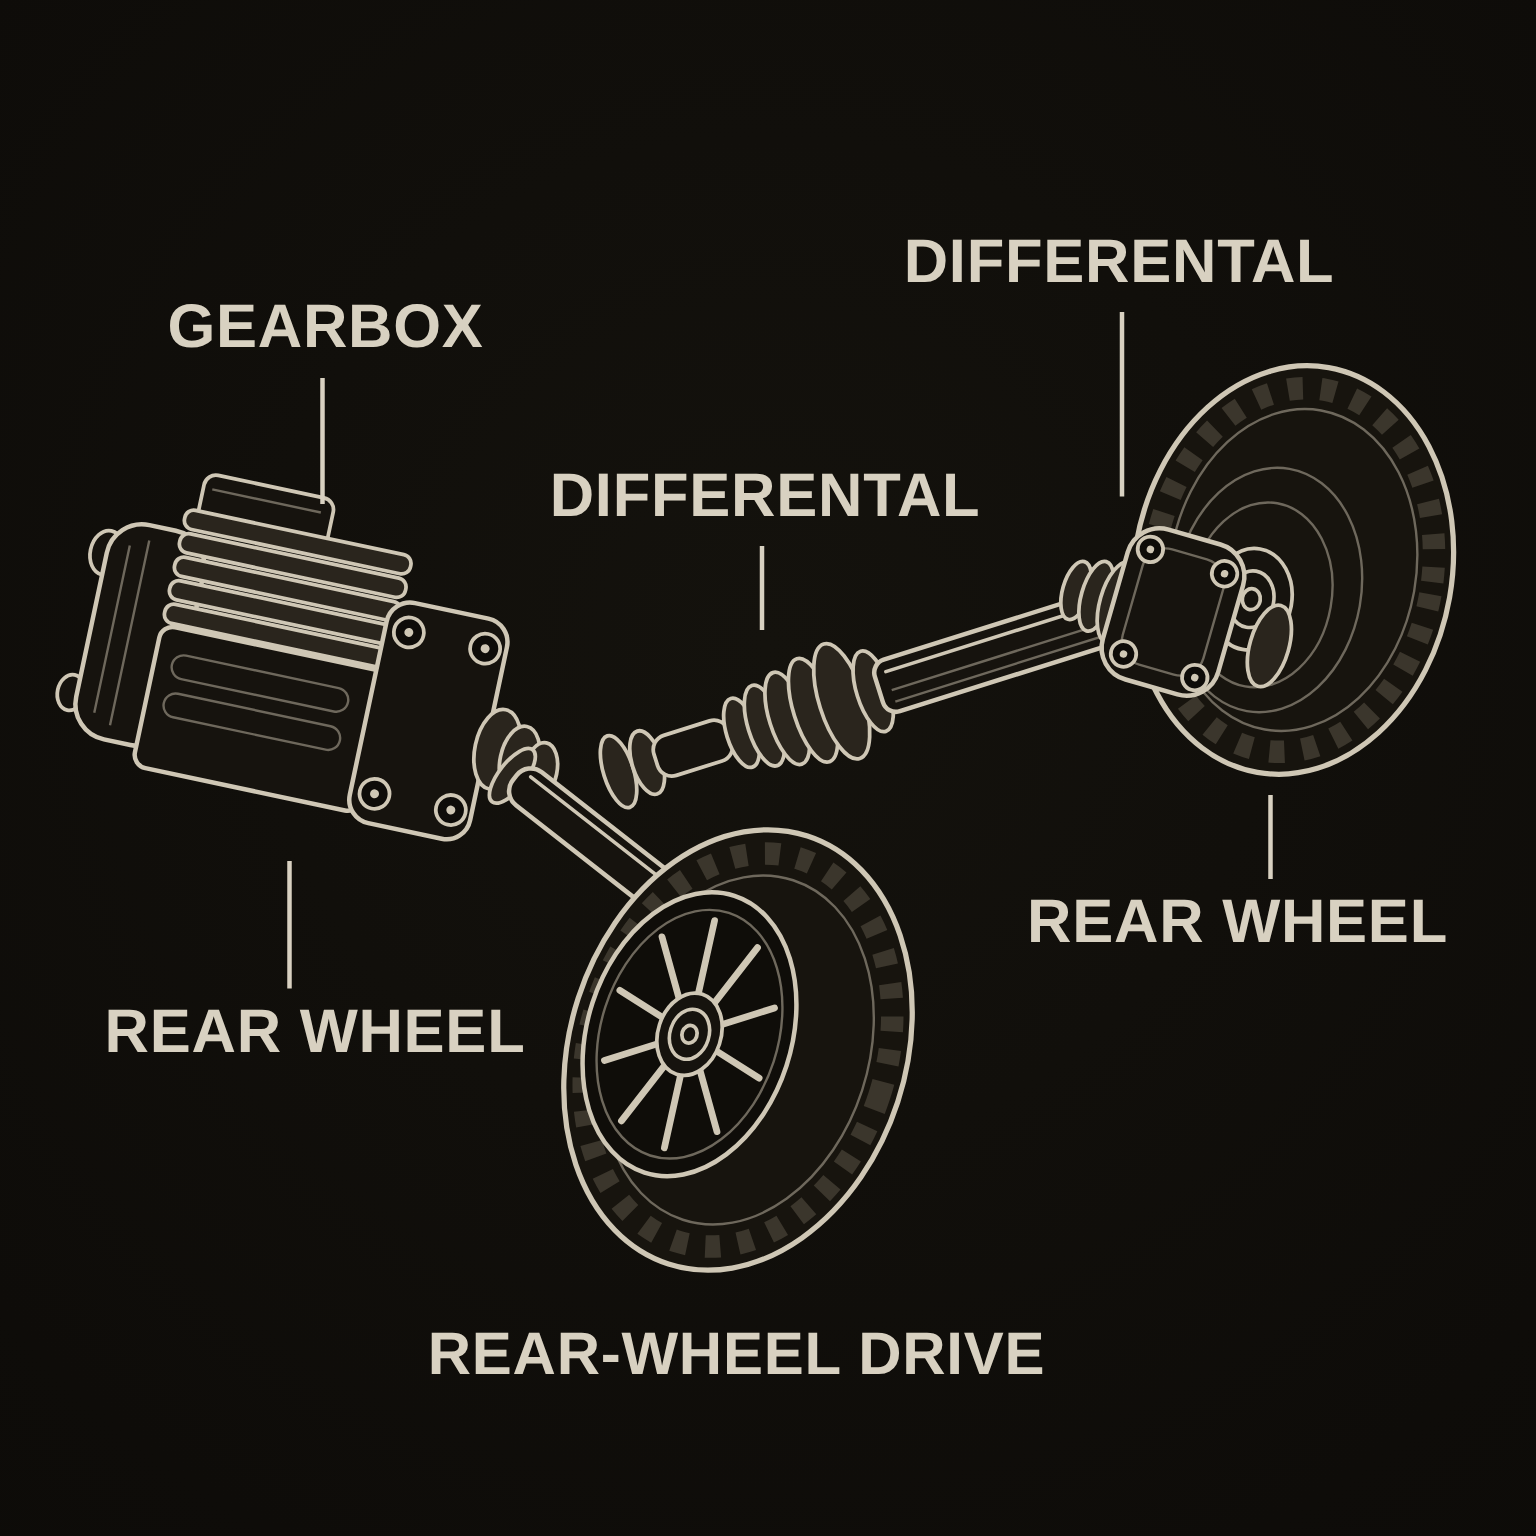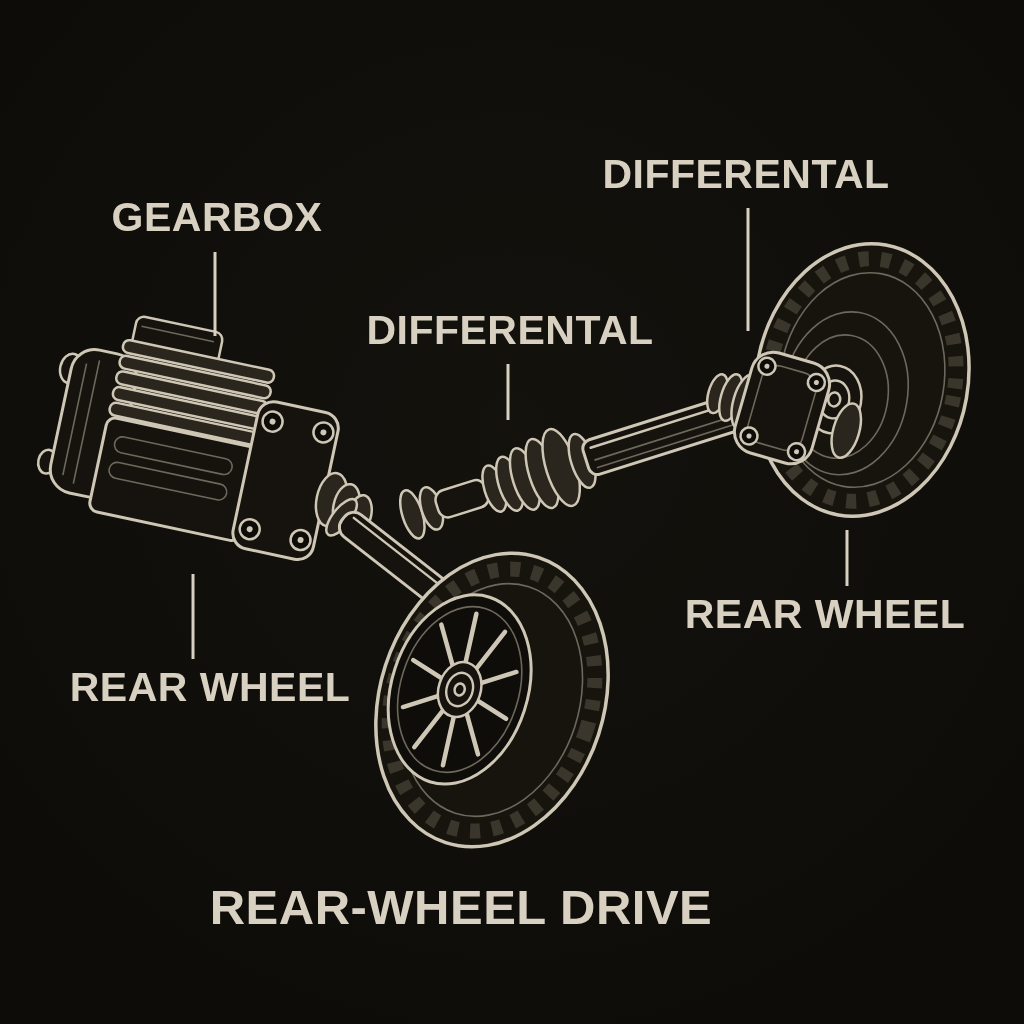--- a/index.html
+++ b/index.html
@@ -12,22 +12,22 @@
   svg { position:absolute; left:0; top:0; }
   .label {
     position:absolute; transform:translateX(-50%);
     color: var(--ink, #d8d1c1);
     font-weight:700; font-size:41px; line-height:1; letter-spacing:.5px;
     white-space:nowrap; user-select:none;
   }
   .title {
     position:absolute; transform:translateX(-50%);
     color: var(--ink, #d8d1c1);
-    font-weight:700; font-size:49px; line-height:1; letter-spacing:.5px;
-    white-space:nowrap; user-select:none;
+    font-weight:700; font-size:40px; line-height:1; letter-spacing:.5px;
+    white-space:nowrap; user-select:none;margin-left:30px;
   }
   
   .outl  { stroke:var(--line,#cfc7b5); stroke-width:3;   fill:var(--metal-dark,#16130e); }
   .outl2 { stroke:var(--line,#cfc7b5); stroke-width:2.5; fill:var(--metal-dark,#16130e); }
   .ring  { stroke:var(--line,#cfc7b5); stroke-width:2.5; fill:var(--metal-mid,#262219); }
   .thin  { stroke:var(--line-dim,#6e685c); stroke-width:1.6; fill:none; }
   .hl    { stroke:var(--line,#cfc7b5); stroke-width:2.4; fill:none; stroke-linecap:round; }
   .tire  { stroke:var(--line,#cfc7b5); stroke-width:3.5; fill:var(--tire,#17140e); }
   .tread { stroke:var(--tread,#3b362c); stroke-width:15; fill:none; stroke-dasharray:10 12; }
   .rim   { stroke:var(--line,#cfc7b5); stroke-width:3; fill:#0f0d09; }

